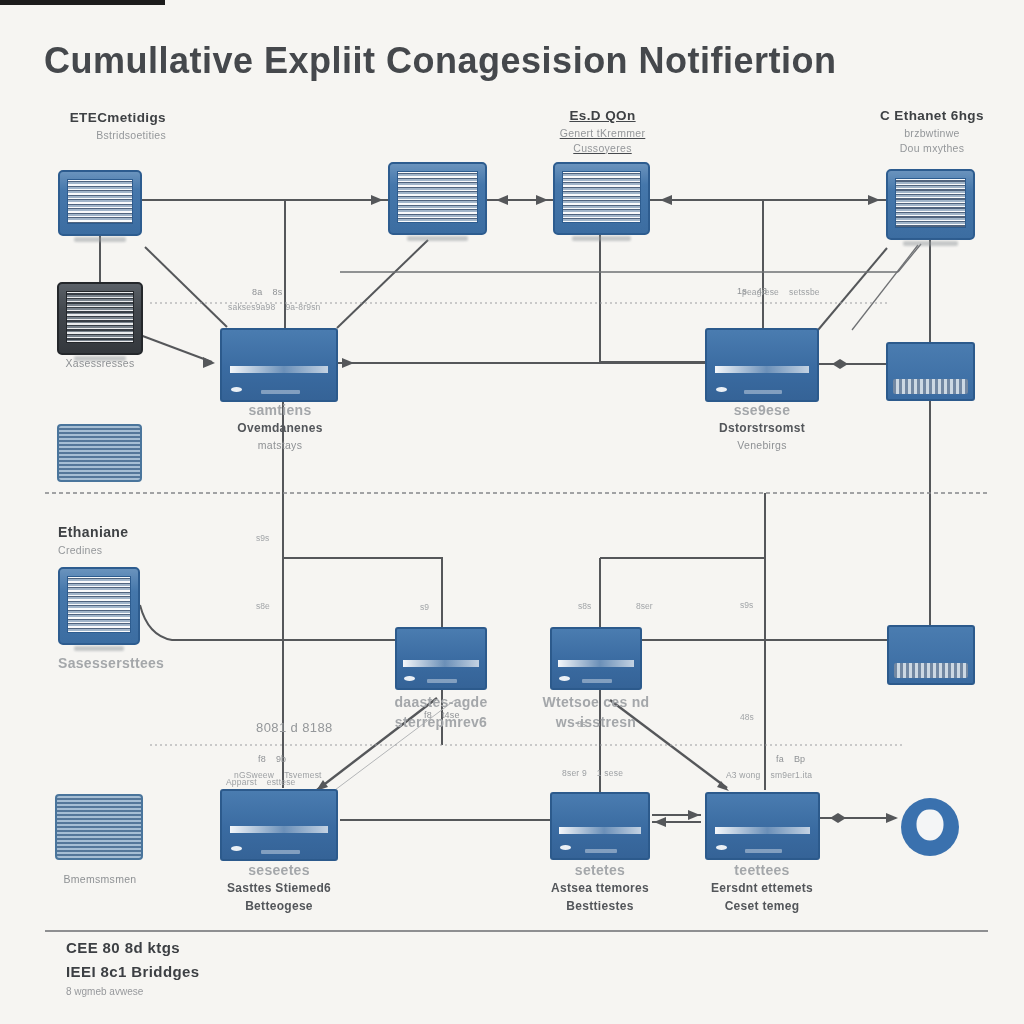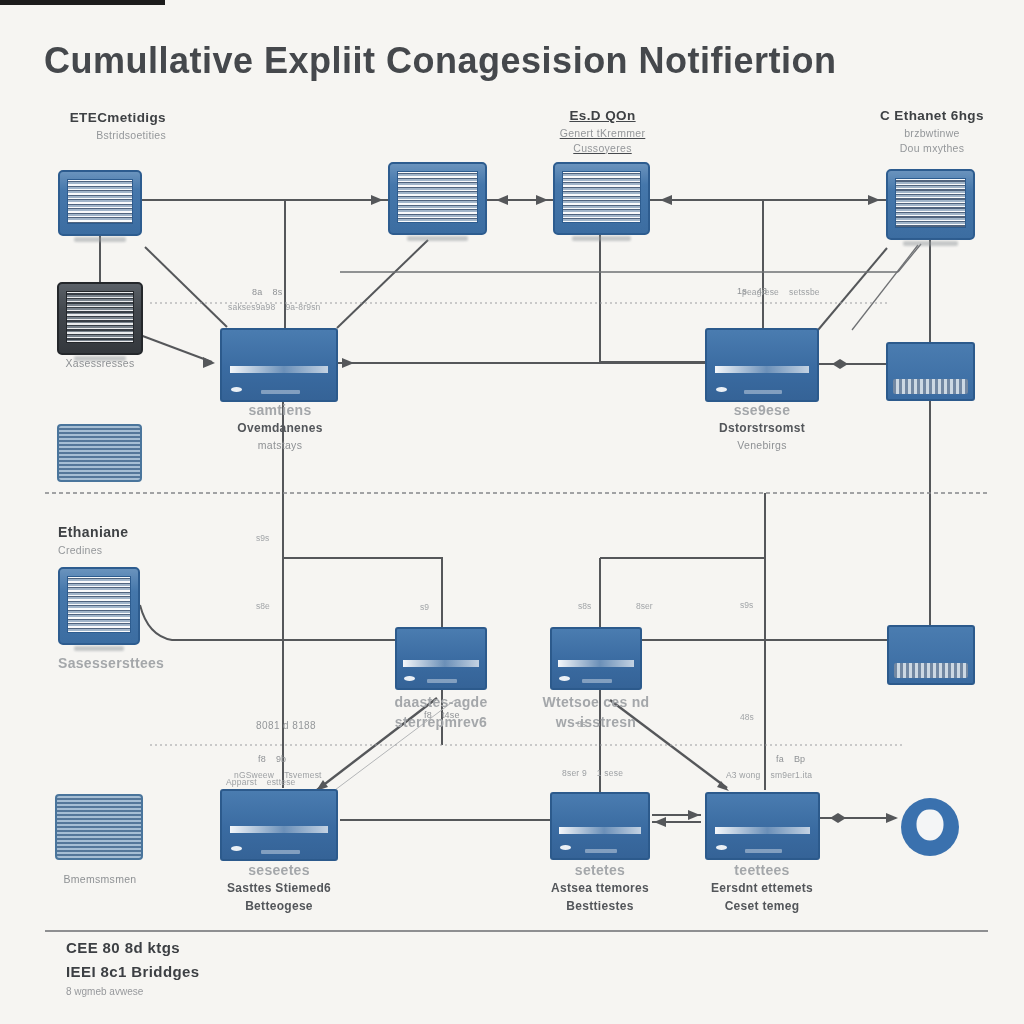--- a/index.html
+++ b/index.html
@@ -44,21 +44,21 @@
   
   .cap{position:absolute;z-index:2;text-align:center;line-height:1.45;}
   .cap.left{text-align:left;}
   .cap-main{font-size:12px;font-weight:bold;color:#53565a;letter-spacing:.3px;}
   .cap-sub{font-size:10.5px;color:#8e9194;letter-spacing:.3px;}
   .cap-tiny{font-size:14px;color:#a4a7aa;letter-spacing:.3px;font-weight:bold;}
   
   .tl{position:absolute;z-index:2;display:flex;gap:10px;font-size:8.5px;color:#9da0a3;letter-spacing:.2px;}
   .tl.glyphs{color:#8f9295;font-size:9px;}
   .lone{position:absolute;z-index:2;font-size:8.5px;color:#a2a5a8;}
-  .midlbl{position:absolute;z-index:2;font-size:10px;color:#94979a;letter-spacing:.4px;}
+  .midlbl{position:absolute;z-index:2;font-size:13px;color:#94979a;letter-spacing:.4px;}
   
   .footer{position:absolute;left:66px;top:936px;z-index:2;line-height:1.6;}
   .f-bold{font-size:15px;font-weight:bold;color:#3c3f43;letter-spacing:.4px;}
   .f-small{font-size:10px;color:#97999c;}
 </style>
 </head>
 <body>
 
 <div id="canvas">
 

